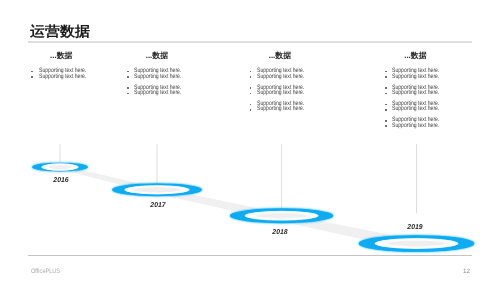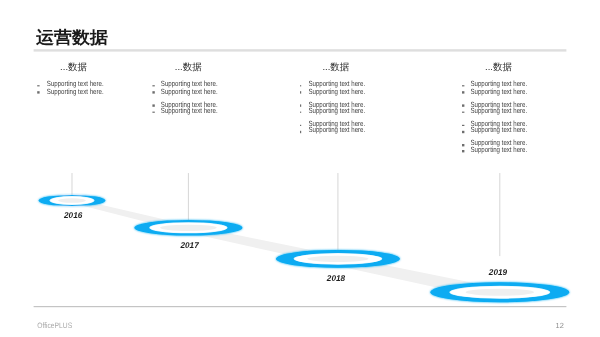--- a/index.html
+++ b/index.html
@@ -7,21 +7,21 @@
        font-family:"Liberation Sans",sans-serif;
        -webkit-font-smoothing:antialiased;text-rendering:geometricPrecision;}
   .slide{position:relative;width:500px;height:281px;background:#fff;padding-left:36px;}
   .title{position:absolute;left:30px;top:24px;font-size:14px;line-height:14px;font-weight:700;color:#1a1a1a;letter-spacing:0px;transform:scaleX(1.07);transform-origin:0 50%;display:inline-block;}
   .rule-top{position:absolute;left:27.5px;top:41.2px;width:444.5px;height:1.6px;background:#dedede;}
   .rule-bot{position:absolute;left:27.5px;top:255.2px;width:444.5px;height:1.3px;background:#c4c4c4;}
   .footer{position:absolute;left:31.1px;top:269.2px;font-size:6.5px;line-height:6.5px;color:#a8a8a8;transform:scaleX(0.86);transform-origin:0 50%;white-space:nowrap;}
   .pageno{position:absolute;left:463px;top:268.8px;font-size:6.2px;line-height:6.2px;color:#8c8c8c;}
   .col{position:absolute;}
   .colhead{position:absolute;top:0;transform:translateX(-50%);font-size:7.9px;line-height:7.9px;
-           font-weight:400;color:#262626;white-space:nowrap;}
+           font-weight:700;color:#262626;white-space:nowrap;}
   .bullets{position:absolute;top:16.2px;left:0;}
   .bgroup{margin-bottom:5.6px;}
   .bullet{position:relative;font-size:6.3px;line-height:5.4px;color:#3d3d3d;white-space:nowrap;
           padding-left:7.4px;}
   .bullet .btext{display:inline-block;transform:scaleX(0.81);transform-origin:0 50%;}
   .bullet .dot{position:absolute;left:0;top:2.6px;width:1.5px;height:1.5px;background:#6e6e6e;}
   .tl{position:absolute;left:0;top:0;}
   .year{position:absolute;font-size:7px;line-height:7px;font-weight:700;font-style:italic;
         color:#1f1f1f;white-space:nowrap;transform:translateX(-50%) scaleX(0.98);}
 </style>

